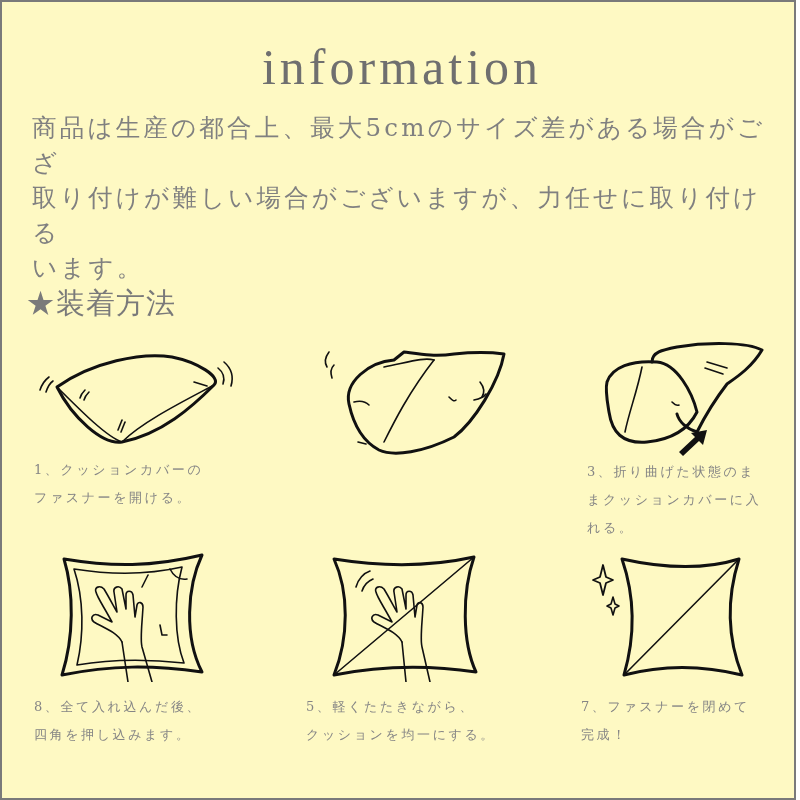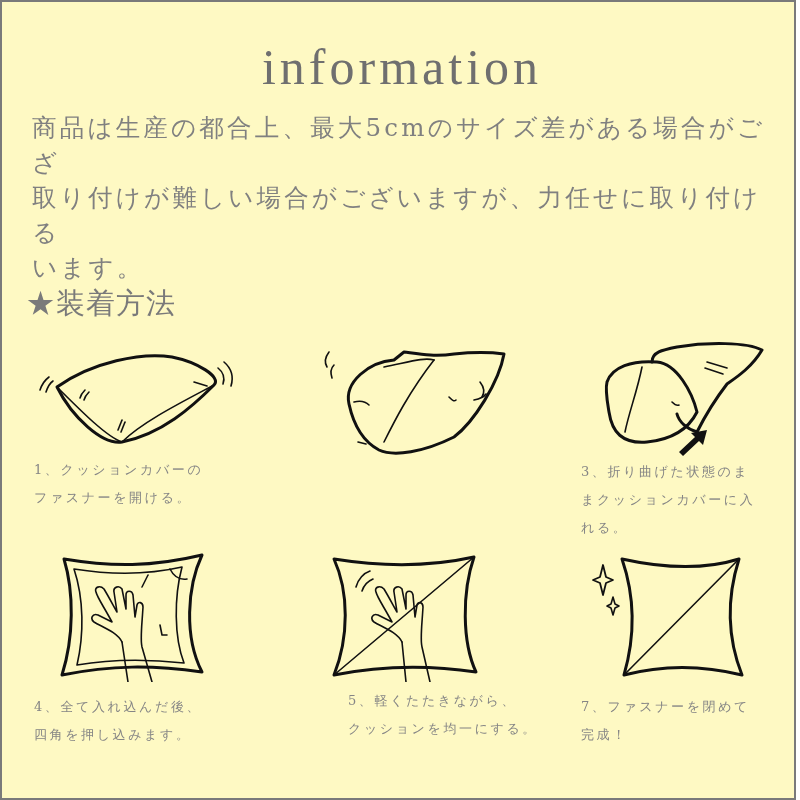--- a/index.html
+++ b/index.html
@@ -92,49 +92,49 @@
   <div class="step" style="left:565px; top:330px; height:210px;">
     <svg class="illus" width="230" height="130" viewBox="0 0 230 130">
       <path class="k" d="M40,50 C45,35 65,28 90,30 C110,32 125,60 130,80 C120,100 100,108 80,110 C55,112 45,100 42,80 C40,68 38,58 40,50 Z"></path>
       <path class="k" d="M85,30 C85,20 95,18 110,15 C140,10 180,10 195,18 C185,35 170,45 160,52 C150,65 140,80 130,100 C120,97 112,90 110,82"></path>
       <path class="t" d="M75,35 C70,60 62,80 58,100"></path>
       <path class="t" d="M140,30 L160,36"></path>
         <path class="t" d="M138,36 L156,42"></path>
       <path class="t" d="M105,70 C108,73 110,74 112,73"></path>
       <path d="M112,120 L128,105 L124,101 L140,98 L136,113 L132,109 L116,124 Z" fill="#111"></path>
     </svg>
-    <div class="caption" style="top:126px; left:14px;">3、折り曲げた状態のま
+    <div class="caption" style="top:126px; left:20px;">3、折り曲げた状態のま
 まクッションカバーに入
 れる。</div>
   </div>
 
   <div class="step" style="left:20px; top:545px; height:210px;">
     <svg class="illus" width="230" height="135" viewBox="0 0 230 135">
       <path class="k" d="M42,12 C90,20 130,20 180,8 C165,40 162,90 180,125 C130,118 90,118 40,128 C52,90 52,45 42,12 Z"></path>
       <path class="t" d="M52,22 C90,28 125,28 160,20 C152,50 152,90 162,116 C125,112 90,112 55,118 C62,88 62,52 52,22 Z"></path>
       <path class="t" d="M148,22 C152,30 158,33 165,32"></path>
       <path class="t" d="M138,78 L140,88 L145,88"></path>
       <path class="t" d="M120,40 L126,28"></path>
       <path class="t" d="M100,95 C95,85 80,80 72,75 C68,72 70,66 76,68 L90,75 C82,60 75,50 74,45 C72,40 78,38 82,42 C88,52 92,60 95,65 L92,45 C91,40 97,38 100,42 L104,62 L104,48 C104,43 110,43 111,48 L113,70 L115,58 C116,54 121,55 121,60 C120,78 118,92 120,100 L130,135"></path>
       <path class="t" d="M100,95 L106,135"></path>
     </svg>
-    <div class="caption" style="top:146px;">4、全て入れ込んだ後、
+    <div class="caption" style="top:146px;">8、全て入れ込んだ後、
 四角を押し込みます。</div>
   </div>
 
   <div class="step" style="left:292px; top:545px; height:210px;">
     <svg class="illus" width="230" height="135" viewBox="0 0 230 135">
       <path class="k" d="M40,12 C90,20 135,20 180,10 C168,45 168,95 182,125 C135,118 90,118 40,128 C55,90 55,45 40,12 Z"></path>
       <path class="t" d="M40,128 L180,10"></path>
       <path class="t" d="M62,40 C64,32 70,26 76,24"></path>
       <path class="t" d="M68,44 C70,38 74,34 79,32"></path>
       <path class="t" d="M108,95 C103,85 88,80 80,75 C76,72 78,66 84,68 L98,75 C90,60 83,50 82,45 C80,40 86,38 90,42 C96,52 100,60 103,65 L100,45 C99,40 105,38 108,42 L112,62 L112,48 C112,43 118,43 119,48 L121,70 L123,58 C124,54 129,55 129,60 C128,78 126,92 128,100 L136,135"></path>
       <path class="t" d="M108,95 L112,135"></path>
     </svg>
-    <div class="caption" style="top:140px;margin-left:42px;">5、軽くたたきながら、
+    <div class="caption" style="top:146px;">5、軽くたたきながら、
 クッションを均一にする。</div>
   </div>
 
   <div class="step" style="left:565px; top:545px; height:210px;">
     <svg class="illus" width="230" height="135" viewBox="0 0 230 135">
       <path class="k" d="M55,12 C100,22 140,22 172,12 C160,50 160,90 175,128 C135,118 95,118 57,128 C68,90 68,50 55,12 Z"></path>
       <path class="t" d="M57,128 L172,12"></path>
       <path class="t" d="M36,18 L39,30 L46,33 L39,36 L36,48 L33,36 L26,33 L33,30 Z" style="stroke-width:1.8"></path>
       <path class="t" d="M46,50 L48,57 L52,59 L48,61 L46,68 L44,61 L40,59 L44,57 Z" style="stroke-width:1.6"></path>
     </svg>

